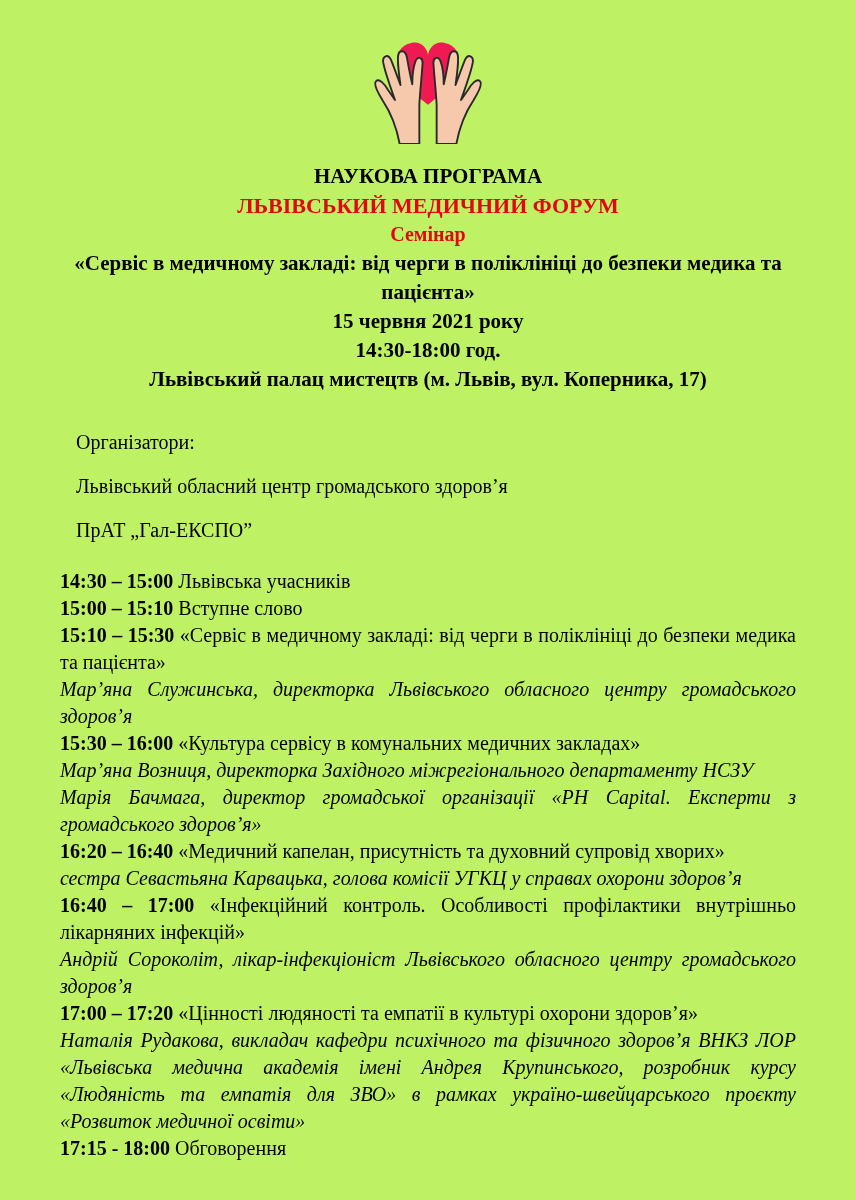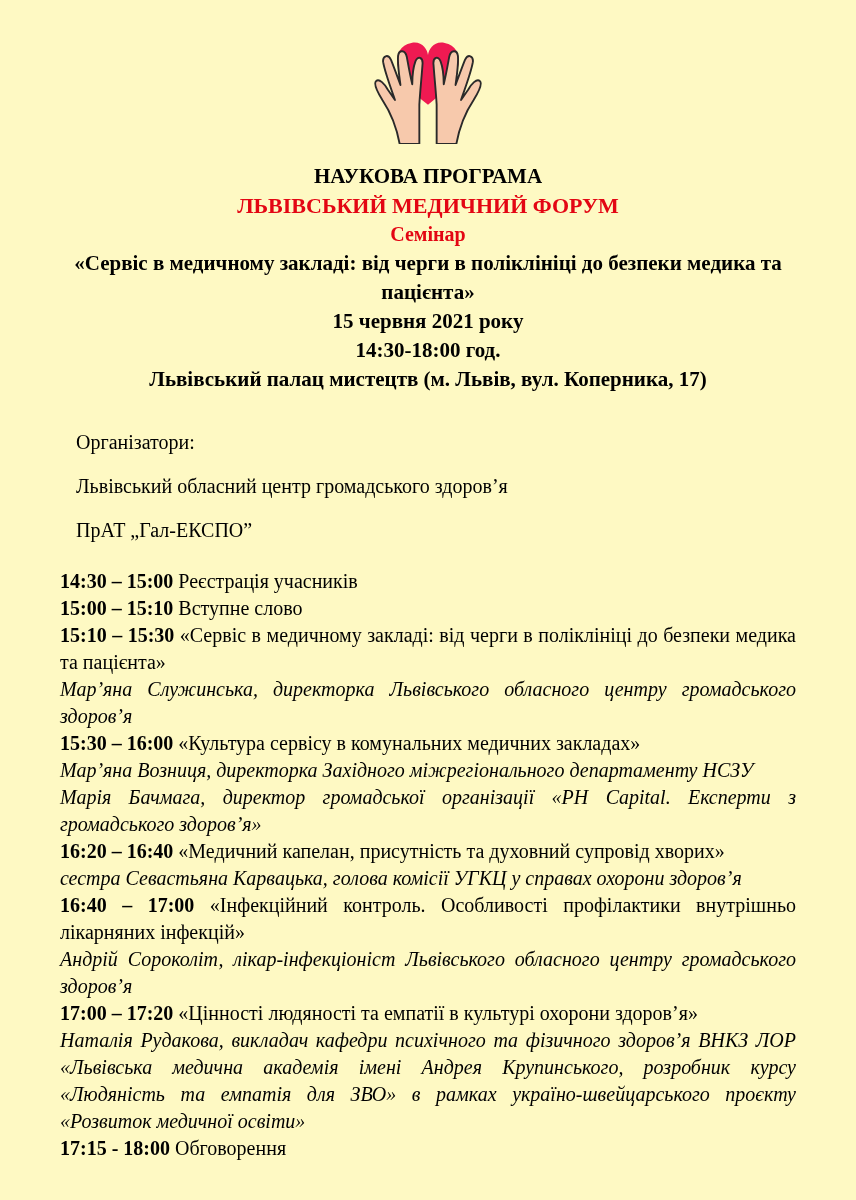--- a/index.html
+++ b/index.html
@@ -4,21 +4,21 @@
 <style>
   html, body {
     margin: 0;
     padding: 0;
     background: #ffffff;
   }
   .page {
     width: 856px;
     height: 1200px;
     margin: 0 auto;
-    background: #fef9c3;
+    background: #bef264;
     box-sizing: border-box;
     padding: 26px 60px 20px 60px;
     font-family: "Liberation Serif", "DejaVu Serif", serif;
     color: #000000;
     overflow: hidden;
   }
   .logo-wrap {
     text-align: center;
     margin-bottom: 14px;
   }
@@ -121,21 +121,21 @@
   <div class="hdr">Львівський палац мистецтв (м. Львів, вул. Коперника, 17)</div>
 
   <div class="org">
     <div>Організатори:</div>
     <div>Львівський обласний центр громадського здоров’я</div>
     <div>ПрАТ „Гал-ЕКСПО”</div>
   </div>
 
   <div class="schedule">
 
-    <p class="row"><span class="time">14:30 – 15:00</span> <span>Реєстрація учасників</span></p>
+    <p class="row"><span class="time">14:30 – 15:00</span> <span>Львівська учасників</span></p>
 
     <p class="row"><span class="time">15:00 – 15:10</span> <span>Вступне слово</span></p>
 
     <p class="row"><span class="time">15:10 – 15:30</span> <span>«Сервіс в медичному закладі: від черги в поліклініці до безпеки медика та пацієнта»</span></p>
     <p class="speaker">Мар’яна Служинська, директорка Львівського обласного центру громадського здоров’я</p>
 
     <p class="row"><span class="time">15:30 – 16:00</span> <span>«Культура сервісу в комунальних медичних закладах»</span></p>
     <p class="speaker">Мар’яна Возниця, директорка Західного міжрегіонального департаменту НСЗУ</p>
 
     <p class="speaker">Марія Бачмага, директор громадської організації «PH Capital. Експерти з громадського здоров’я»</p>

